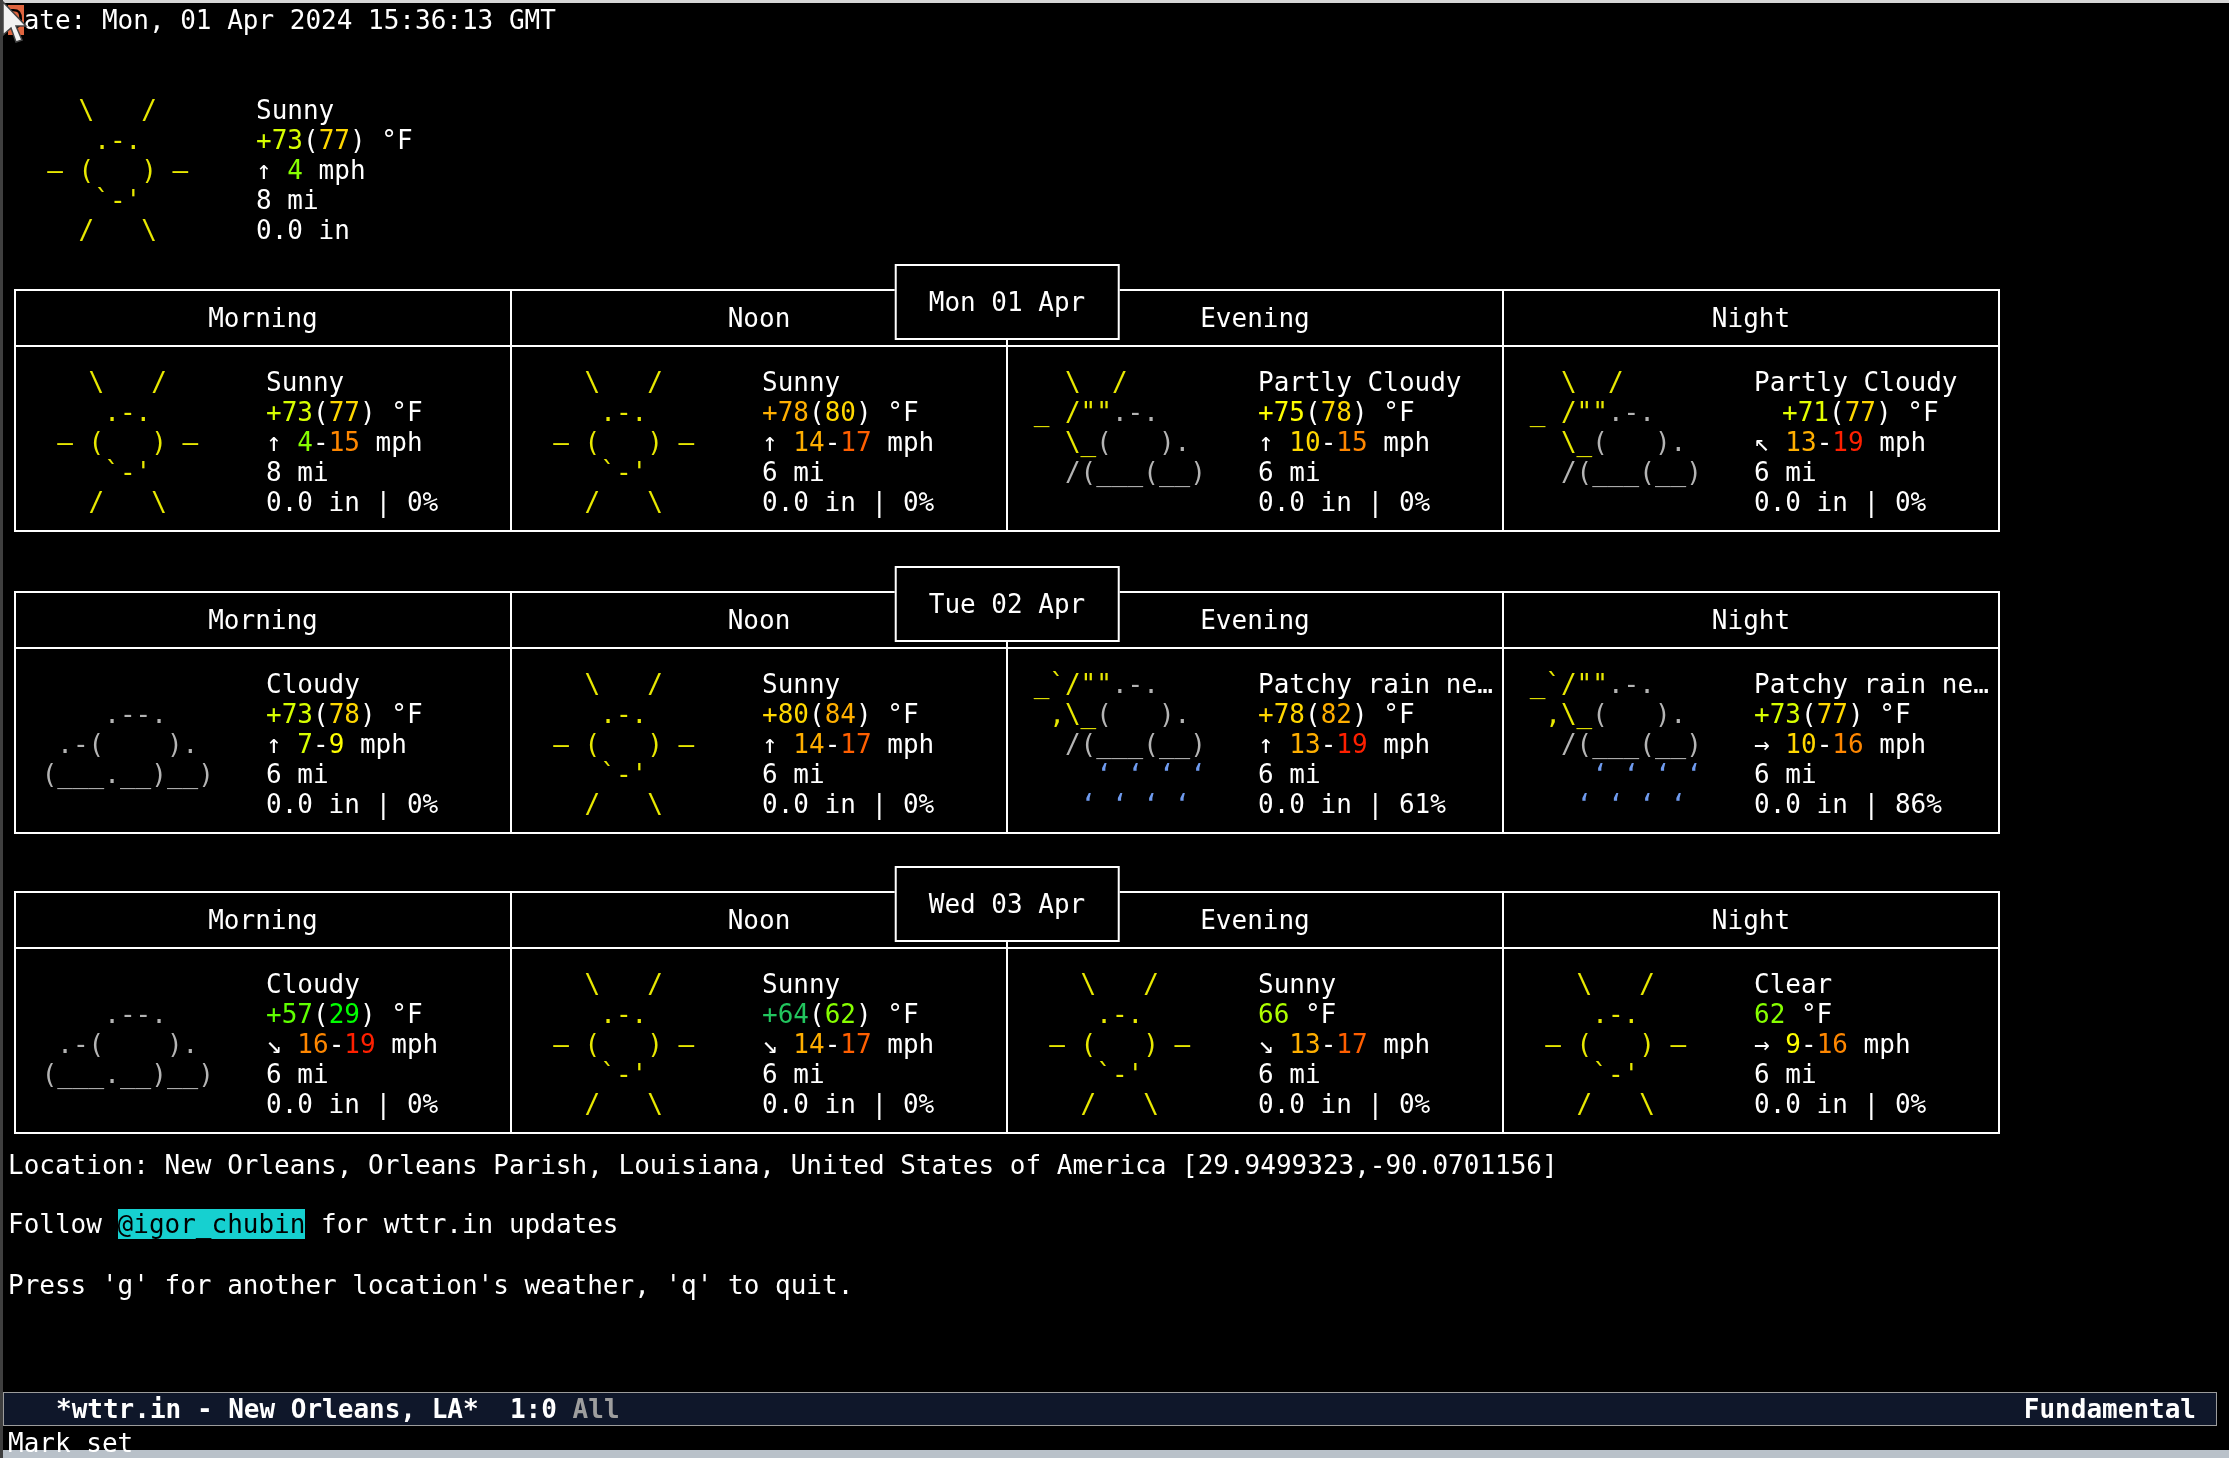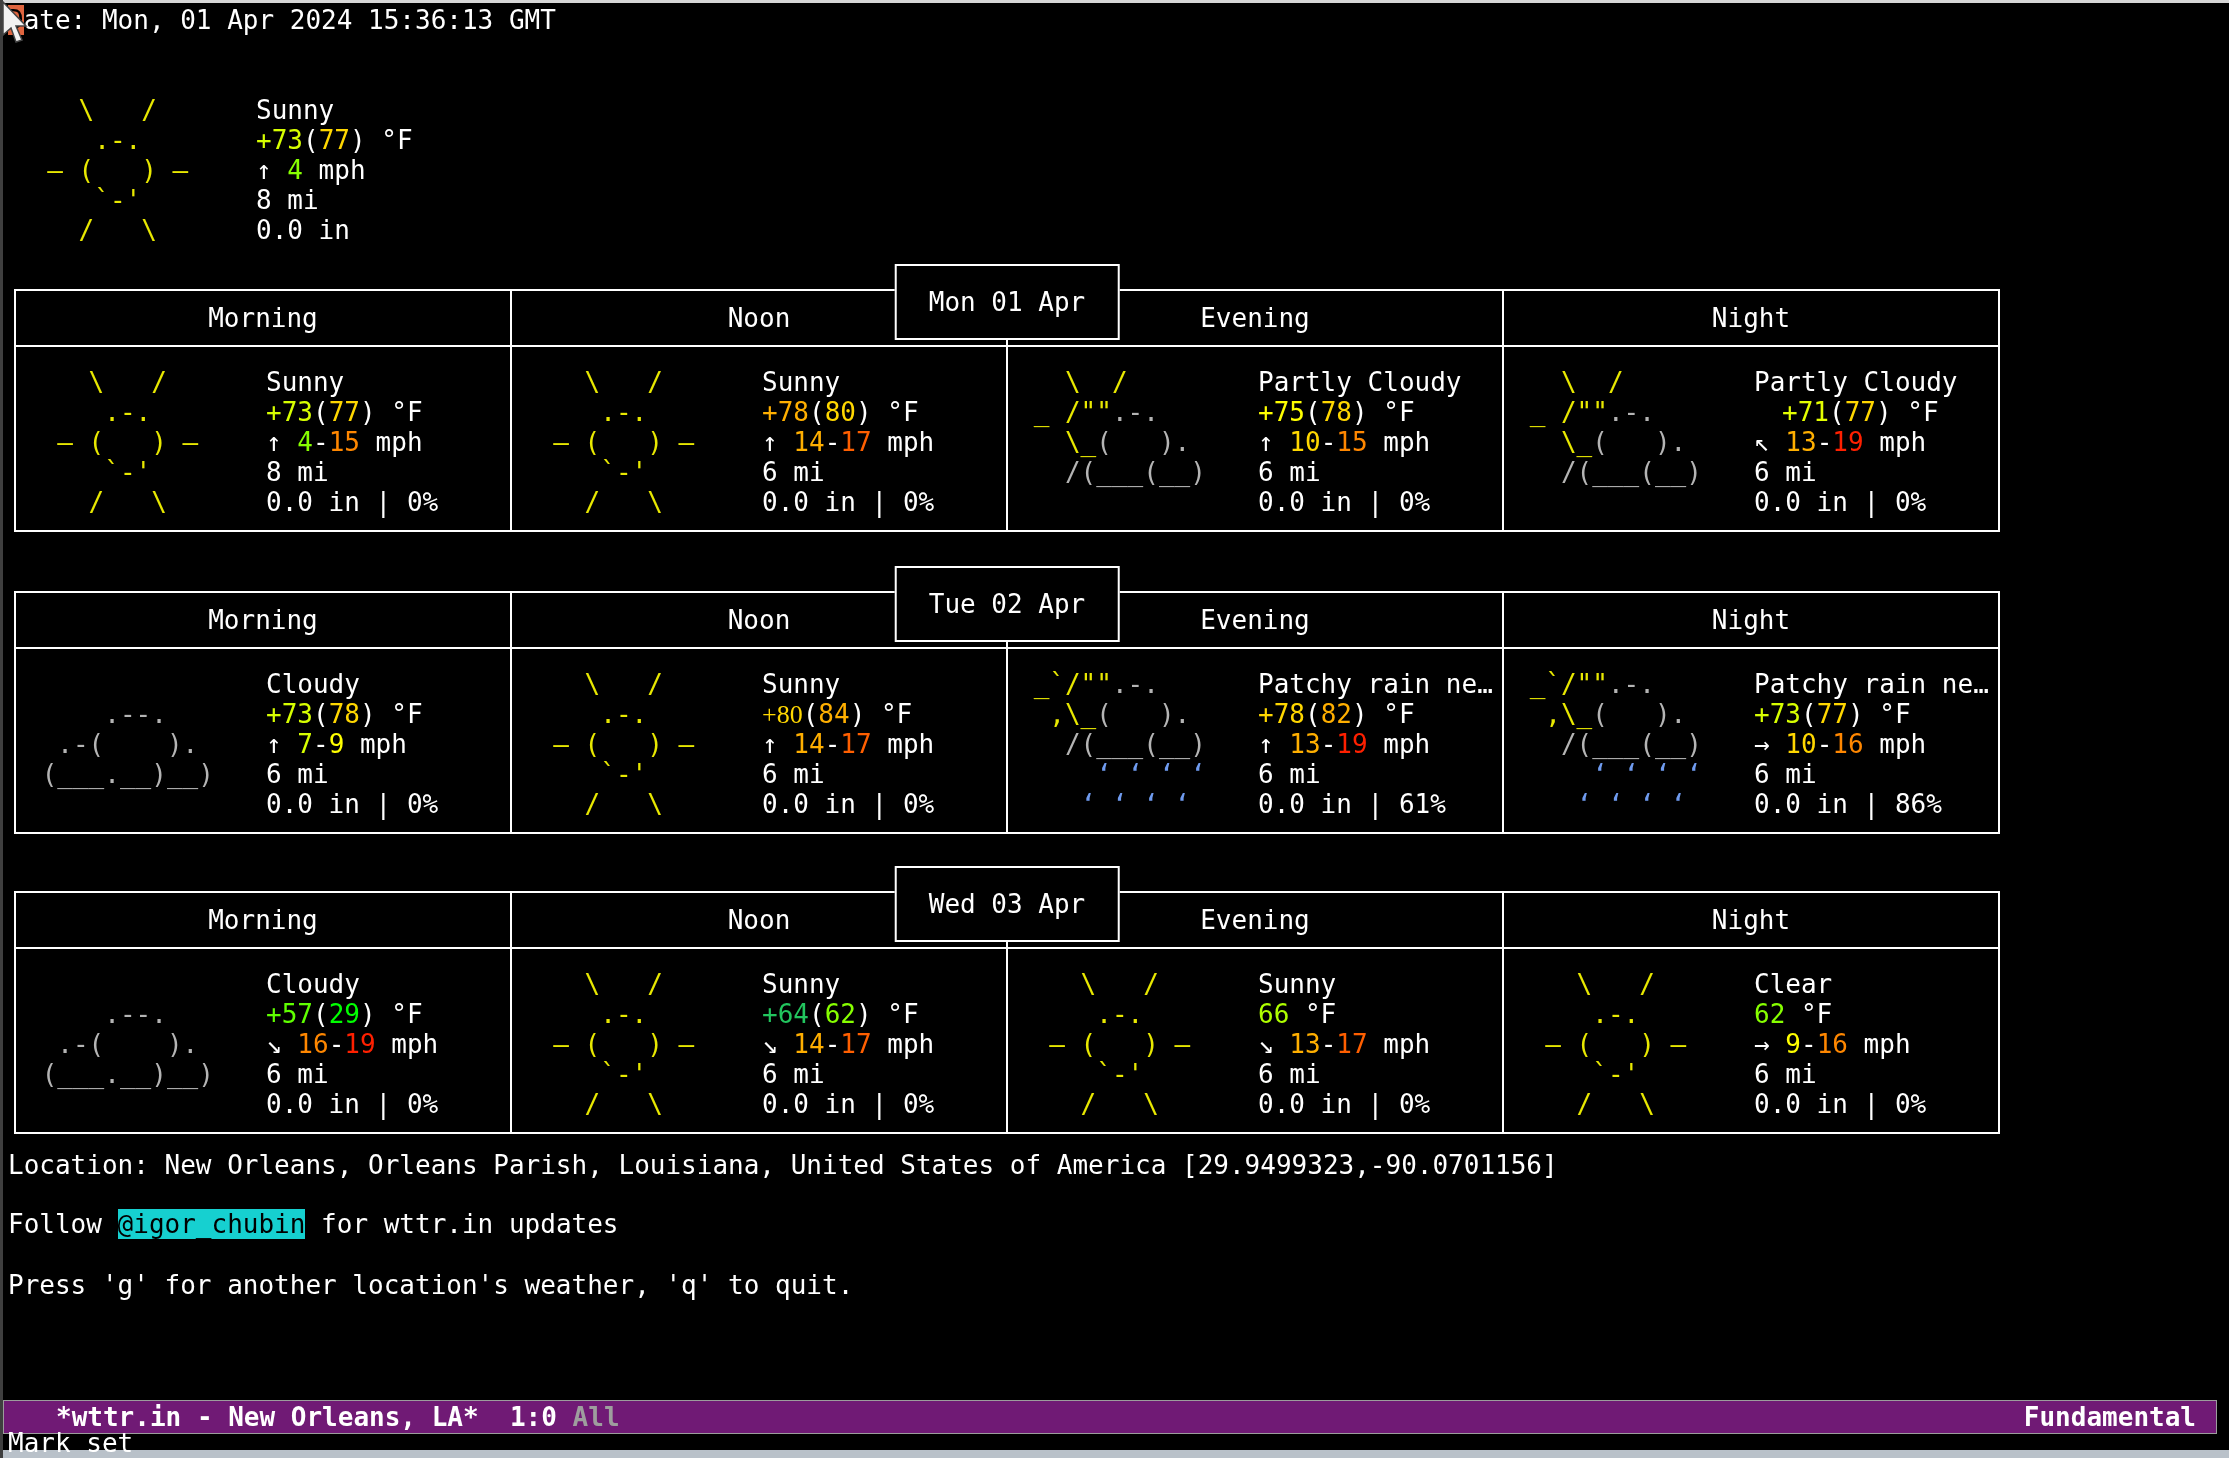--- a/index.html
+++ b/index.html
@@ -14,23 +14,23 @@
   .wx-head{display:flex;height:54px;border-bottom:2px solid #fff;}
   .wx-head>div{flex:1;display:flex;align-items:center;justify-content:center;border-right:2px solid #fff;}
   .wx-head>div:last-child{border-right:none;}
   .wx-body{display:flex;height:183px;}
   .wx-cell{flex:1;border-right:2px solid #fff;box-sizing:border-box;padding:20px 0 0 10px;overflow:hidden;}
   .wx-cell:last-child{border-right:none;}
   .title-box{position:absolute;top:-27px;left:50%;transform:translateX(-50%);
              background:#000;border:2px solid #fff;height:48px;line-height:48px;
              padding:12px 32px;z-index:3;white-space:pre;}
   #modeline{position:absolute;left:3px;right:12px;top:1392px;height:34px;
-            background:#701a75;border:1px solid #9c9c9c;box-sizing:border-box;
+            background:#0f172a;border:1px solid #9c9c9c;box-sizing:border-box;
             display:flex;align-items:center;justify-content:space-between;
-            font-weight:bold;padding:0 20px 0 52px;white-space:pre;margin-top:8px;}
+            font-weight:bold;padding:0 20px 0 52px;white-space:pre;}
   .dim{color:#9e9e9e;}
   #cursor-block{background:#e0653f;color:#000;}
   .handle{background:#16d0d0;color:#000;}
   #top-strip{left:0;top:0;width:100%;height:3px;background:#d6d6d6;}
   #bottom-strip{left:0;bottom:0;width:100%;height:8px;background:#b9c1c9;}
   #left-strip{left:0;top:0;width:3px;height:100%;background:#3f3f3f;z-index:4;}
   #pointer{left:1px;top:1px;z-index:50;}
 </style>
 </head>
 <body>
@@ -183,21 +183,21 @@
             <div class="wx-flex">
               <div class="art">
                 <div class="tl"><span style="color: rgb(232, 232, 0);">    \   /</span></div>
                 <div class="tl"><span style="color: rgb(232, 232, 0);">     .-.</span></div>
                 <div class="tl"><span style="color: rgb(232, 232, 0);">  — (   ) —</span></div>
                 <div class="tl"><span style="color: rgb(232, 232, 0);">     `-'</span></div>
                 <div class="tl"><span style="color: rgb(232, 232, 0);">    /   \</span></div>
               </div>
               <div class="info">
                 <div class="tl"><span>Sunny</span></div>
-                <div class="tl"><span style="color: rgb(255, 215, 0); font-family: Liberation Serif, serif;">+80</span><span>(</span><span style="color: rgb(255, 175, 0);">84</span><span>) °F</span></div>
+                <div class="tl"><span style="color: rgb(255, 215, 0);">+80</span><span>(</span><span style="color: rgb(255, 175, 0);">84</span><span>) °F</span></div>
                 <div class="tl"><span>↑ </span><span style="color: rgb(255, 175, 0);">14</span><span>-</span><span style="color: rgb(255, 95, 0);">17</span><span> mph</span></div>
                 <div class="tl"><span>6 mi</span></div>
                 <div class="tl"><span>0.0 in | 0%</span></div>
               </div>
             </div>
           </div>
           <div class="wx-cell">
             <div class="wx-flex">
               <div class="art">
                 <div class="tl"><span style="color: rgb(232, 232, 0);"> _`/""</span><span style="color: rgb(180, 180, 180);">.-.</span></div>

